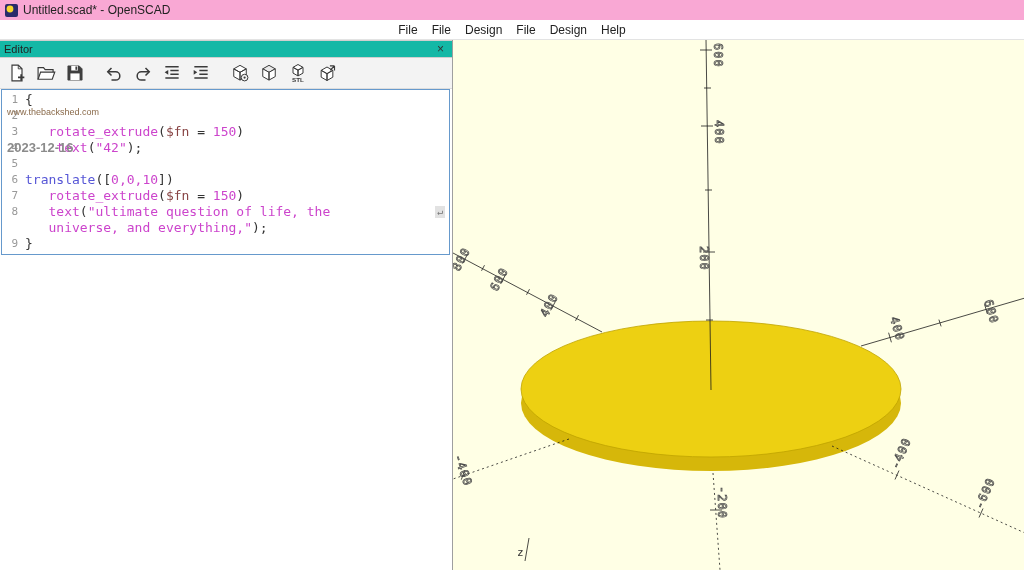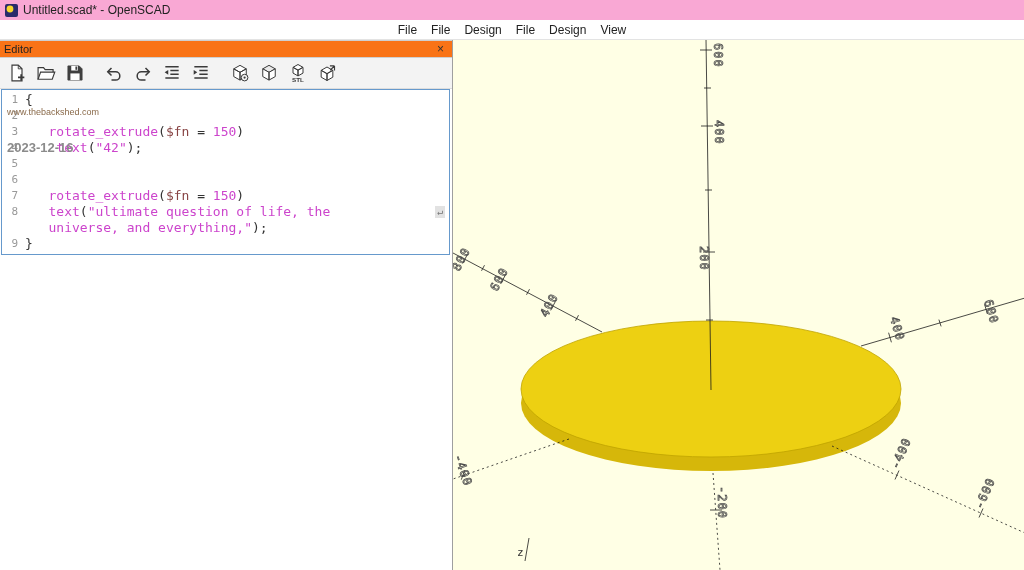--- a/index.html
+++ b/index.html
@@ -8,21 +8,21 @@
     font-family:"Liberation Sans",sans-serif;color:#222;
     position:relative;
   }
   
   .titlebar{height:20px;display:flex;align-items:center;gap:5px;padding-left:5px;background:#f9a8d4;font-size:12px;}
   .menubar{height:19px;display:flex;align-items:center;background:#ffffff;font-size:12px;border-bottom:1px solid #e3e3e3;justify-content:center;}
   .menu-item{padding:1px 7px;cursor:default;}
   
   .main{display:flex;height:530px;}
   .editor-pane{width:452px;min-width:452px;background:#ffffff;border-right:1px solid #9f9f9f;display:flex;flex-direction:column;}
-  .editor-header{height:16px;background:#f97316;border-top:1px solid #cfcfcf;border-bottom:1px solid #cfcfcf;
+  .editor-header{height:16px;background:#14b8a6;border-top:1px solid #cfcfcf;border-bottom:1px solid #cfcfcf;
     display:flex;align-items:center;justify-content:space-between;font-size:11px;padding:0 6px 0 4px;}
   .close-btn{border:none;background:none;font-size:12px;line-height:12px;color:#333;padding:0 2px;cursor:default;}
   .toolbar{height:30px;display:flex;align-items:center;gap:2px;padding:0 3px;background:#f3f3f3;border-bottom:1px solid #dddddd;}
   .tb-btn{width:27px;height:27px;display:flex;align-items:center;justify-content:center;background:transparent;border:none;padding:0;}
   .tb-btn svg{width:20px;height:20px;}
   .tb-sep{width:8px;height:100%;}
   
   .code-wrap{position:relative;flex:1;background:#ffffff;}
   .code-box{position:absolute;left:1px;right:2px;top:0;border:1px solid var(--accent,#6699cc);background:#fff;padding:2px 0;}
   .code-row{position:relative;height:16px;line-height:16px;font-family:"DejaVu Sans Mono",monospace;font-size:13px;display:flex;}
@@ -55,21 +55,21 @@
   </svg>
   <span>Untitled.scad* - OpenSCAD</span>
 </div>
 
 <div class="menubar">
   <span class="menu-item">File</span>
   <span class="menu-item">File</span>
   <span class="menu-item">Design</span>
   <span class="menu-item">File</span>
   <span class="menu-item">Design</span>
-  <span class="menu-item">View</span>
+  <span class="menu-item">Help</span>
 </div>
 
 <div class="main">
 
   <div class="editor-pane">
     <div class="editor-header">
       <span>Editor</span>
       <button class="close-btn">×</button>
     </div>
 
@@ -166,20 +166,21 @@
             <div class="code-row">
               <span class="ln">4</span>
               <span class="code-text"><span class="tok-d">    </span><span class="tok-p">text</span><span class="tok-d">(</span><span class="tok-p">"42"</span><span class="tok-d">);</span></span>
             </div>
             <div class="code-row">
               <span class="ln">5</span>
               <span class="code-text"></span>
             </div>
             <div class="code-row">
               <span class="ln">6</span>
+              <span class="code-text"><span class="tok-b">translate</span><span class="tok-d">([</span><span class="tok-p">0,0,10</span><span class="tok-d">])</span></span>
             </div>
             <div class="code-row">
               <span class="ln">7</span>
               <span class="code-text"><span class="tok-d">   </span><span class="tok-p">rotate_extrude</span><span class="tok-d">(</span><span class="tok-m">$fn</span><span class="tok-d"> = </span><span class="tok-p">150</span><span class="tok-d">)</span></span>
             </div>
             <div class="code-row">
               <span class="ln">8</span>
               <span class="code-text"><span class="tok-d">   </span><span class="tok-p">text</span><span class="tok-d">(</span><span class="tok-p">"ultimate question of life, the</span></span>
               <span class="wrap-mark">↵</span>
             </div>

